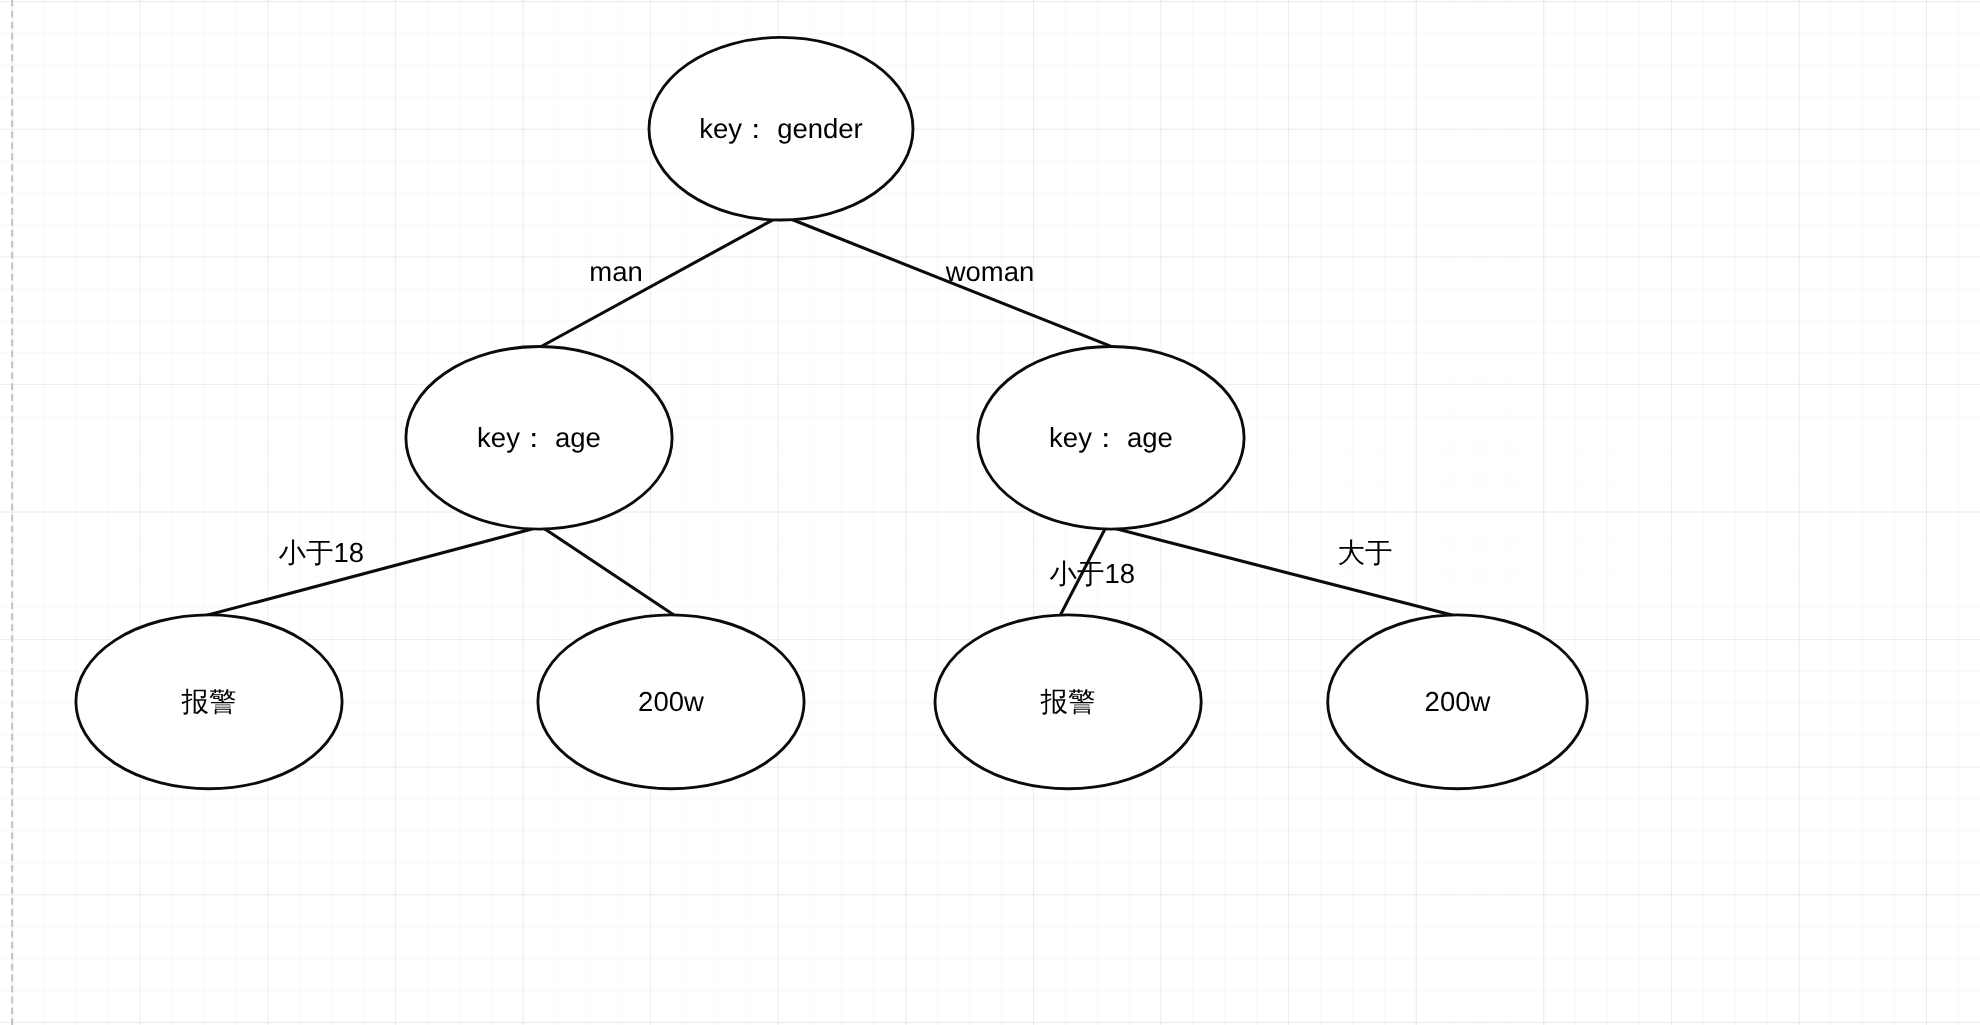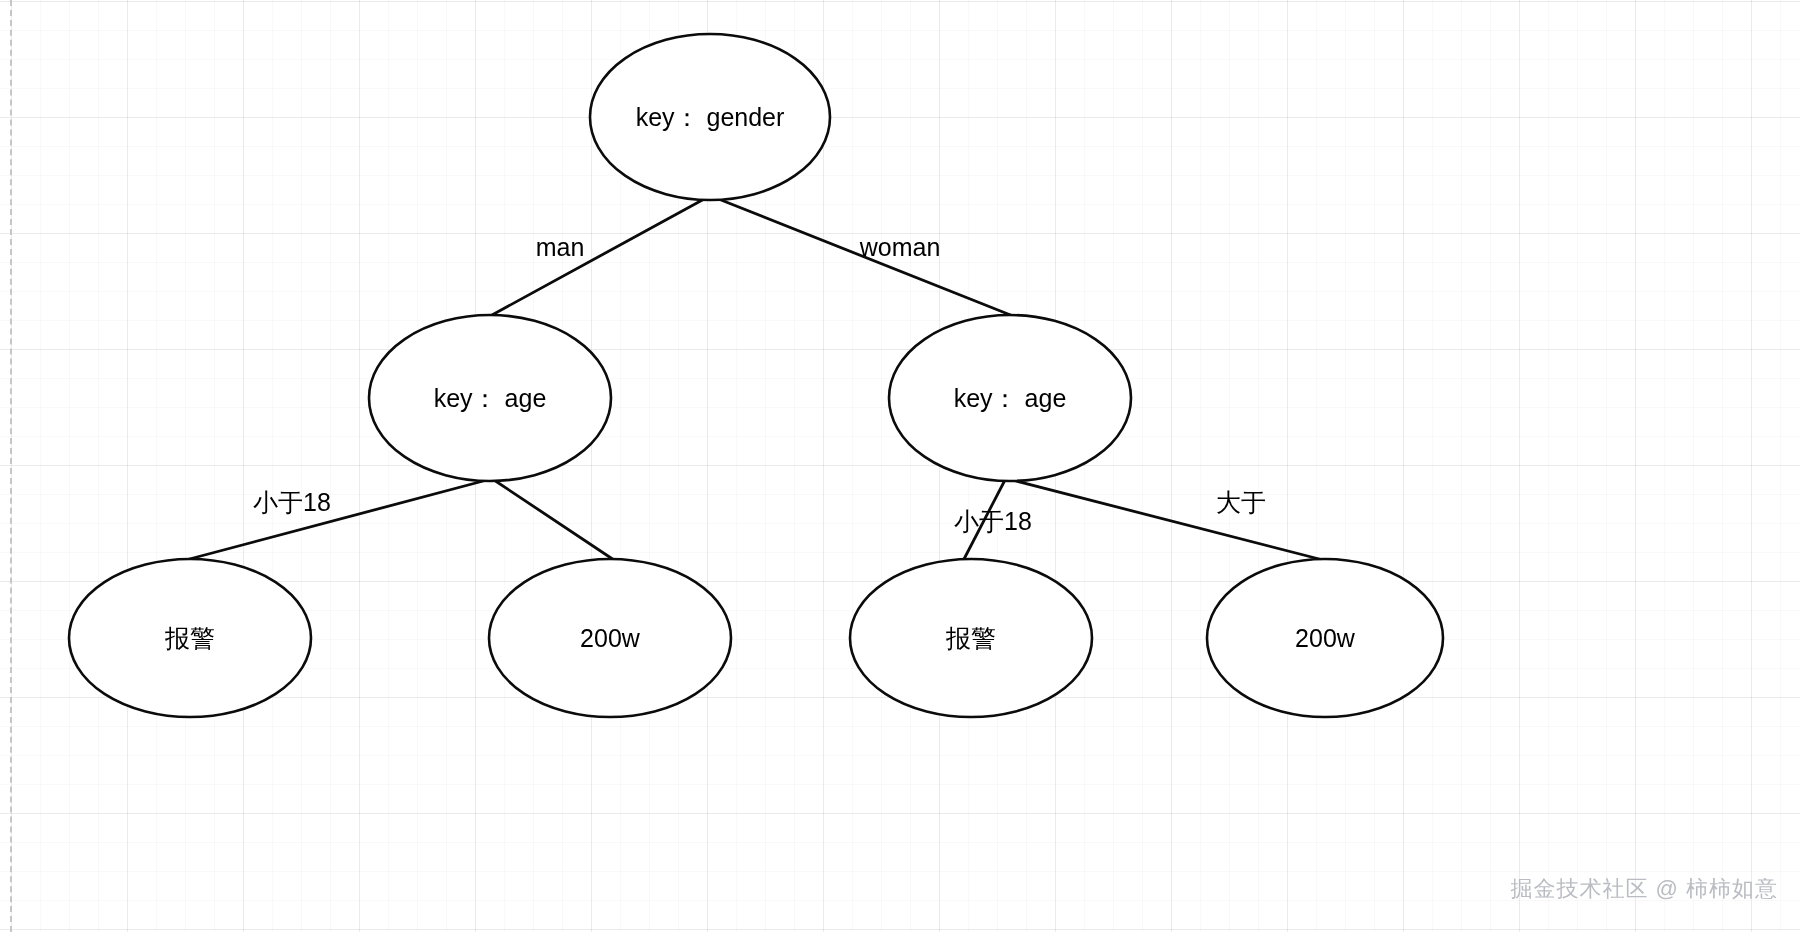--- a/index.html
+++ b/index.html
@@ -136,15 +136,14 @@
     <g>
       <text class="edge-label" x="560" y="249">man</text>
       <text class="edge-label" x="900" y="249">woman</text>
       <text class="edge-label" x="292" y="504">小于18</text>
       <text class="edge-label" x="993" y="523">小于18</text>
       <text class="edge-label" x="1241" y="504">大于</text>
     </g>
 
   </svg>
 
-  <div class="watermark">掘金技术社区 @ 柿柿如意</div>
 
 </div>
 
 </body></html>

